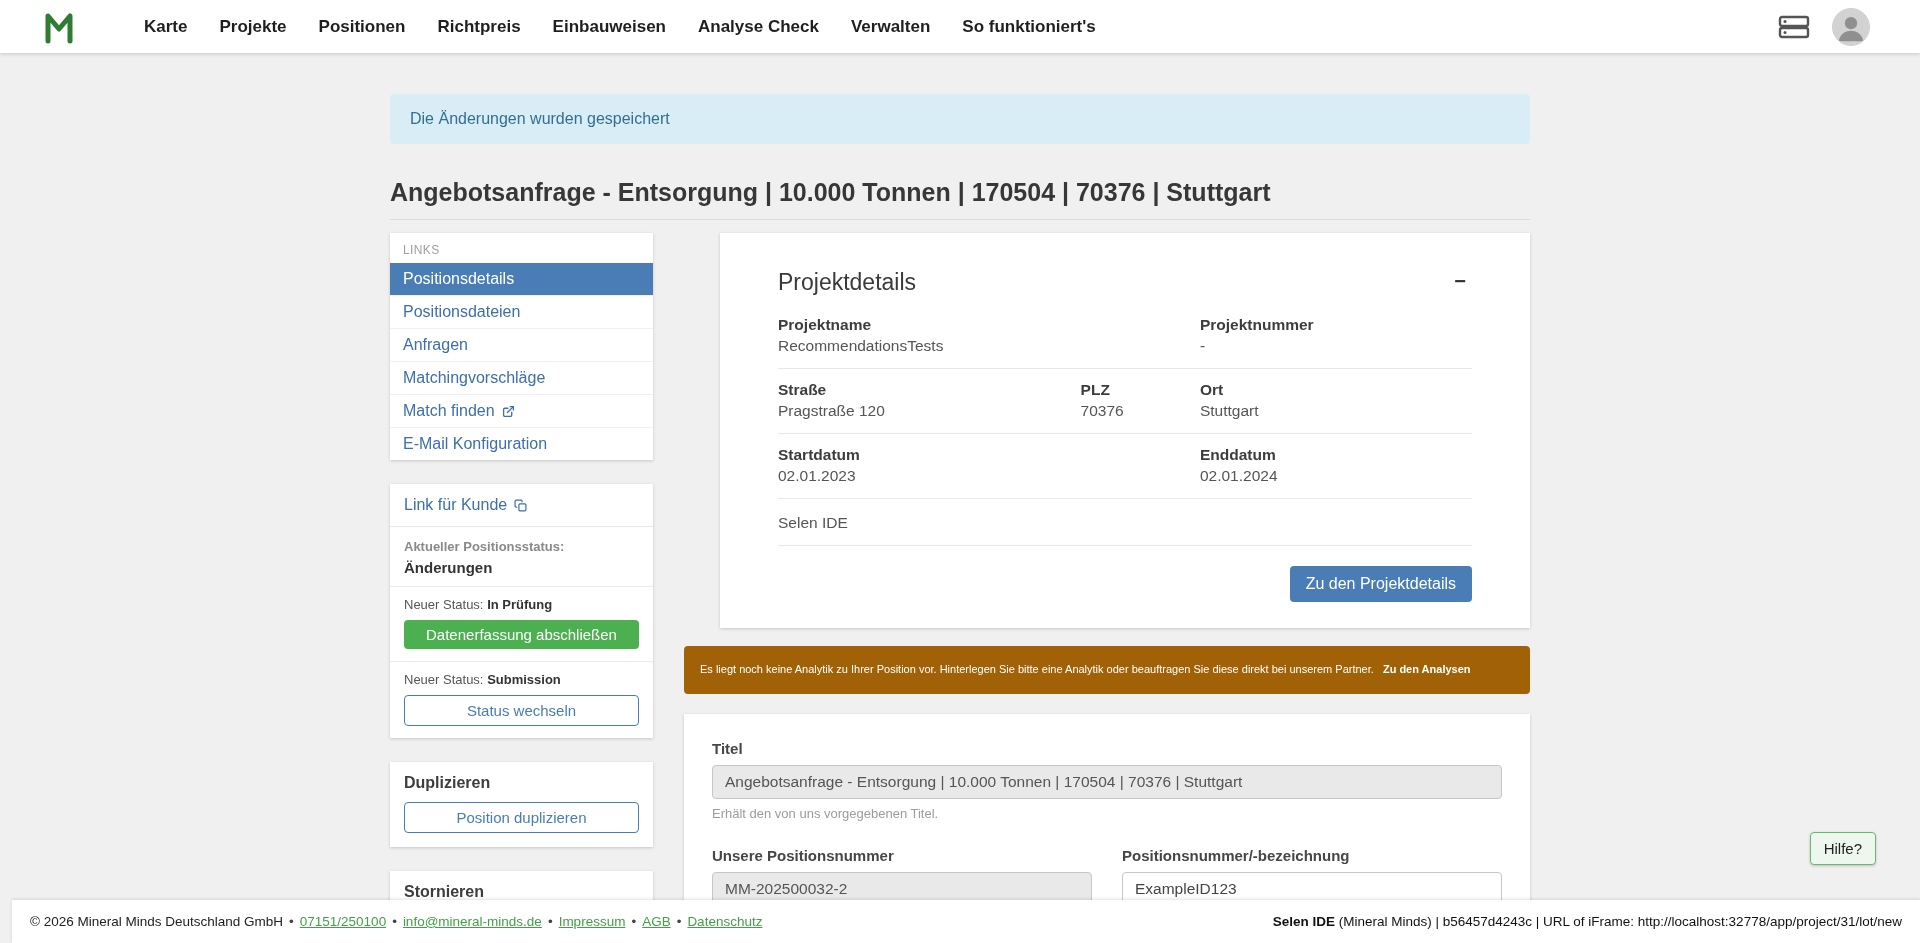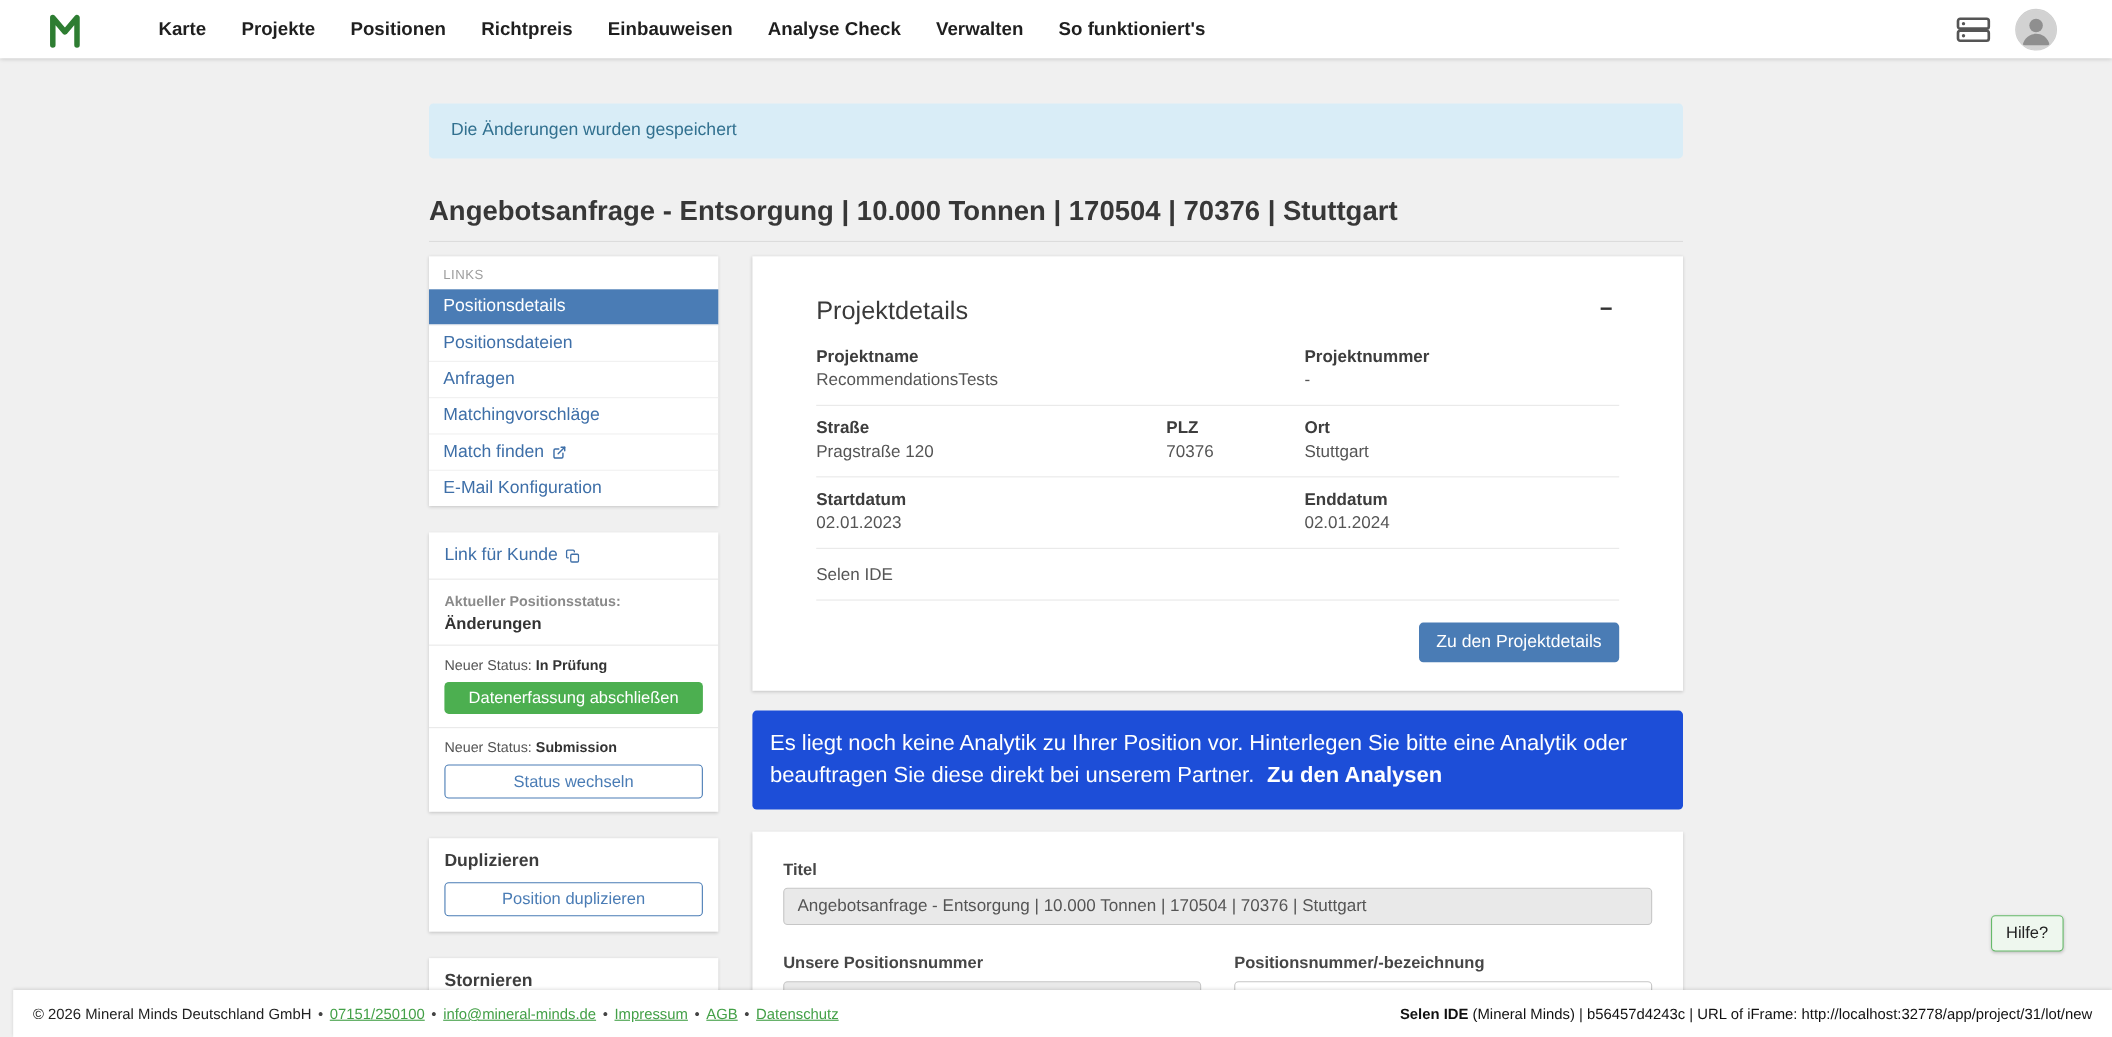--- a/index.html
+++ b/index.html
@@ -86,21 +86,21 @@
     background: #fff; color: #4a7cb5; border: 1px solid #4a7cb5;
   }
   .btn-outline-red {
     width: 100%; padding: 6px 8px; font-size: 15px;
     background: #fff; color: #d9534f; border: 1px solid #d9534f;
   }
   .sc-simple { padding: 12px 14px 14px 14px; }
   .sc-header { font-weight: 700; font-size: 16px; color: #3d3d3d; margin-bottom: 10px; }
 
   
-  .project-card { padding: 36px 58px 26px 58px; }
+  .project-card { padding: 36px 58px 26px 58px; margin-left: 36px; }
   .pd-head { display: flex; align-items: flex-start; }
   .pd-title { font-size: 23px; color: #3a3a3a; font-weight: 400; }
   .collapse-btn {
     margin-left: auto; font-size: 20px; font-weight: 700; color: #333;
     background: none; border: none; cursor: pointer; line-height: 1; padding: 2px 6px;
   }
   .pd-rows { margin-top: 16px; }
   .pd-row {
     display: grid; grid-template-columns: 43.6% 17.2% 1fr;
     padding: 12px 0 13px 0; border-bottom: 1px solid #e8e8e8;
@@ -112,22 +112,22 @@
   .pd-label { font-weight: 700; font-size: 15.5px; color: #3d3d3d; }
   .pd-value { margin-top: 3px; font-size: 15.5px; color: #555; }
   .pd-actions { display: flex; justify-content: flex-end; padding-top: 20px; }
   .btn-blue-solid {
     background: #4a7cb5; color: #fff; border: none;
     padding: 9px 16px; font-size: 16px;
   }
 
   
   .banner {
-    margin-top: 18px; background: #1d4ed8; color: #fff; border-radius: 4px;
-    padding: 16px; font-size: 20px; line-height: 1.45;
+    margin-top: 18px; background: #a16207; color: #fff; border-radius: 4px;
+    padding: 16px; font-size: 11px; line-height: 1.45;
   }
   .banner-link { color: #fff; font-weight: 700; margin-left: 6px; cursor: pointer; }
 
   
   .form-card { margin-top: 20px; padding: 26px 28px 60px 28px; }
   .f-label { font-weight: 700; font-size: 15px; color: #464646; margin-bottom: 8px; }
   .f-input {
     width: 100%; height: 34px; border: 1px solid #c6c6c6; border-radius: 4px;
     padding: 0 12px; font-size: 15.5px; color: #444; background: #fff;
     font-family: inherit;
@@ -340,20 +340,21 @@
       </div>
 
       <div class="banner">
         <span>Es liegt noch keine Analytik zu Ihrer Position vor. Hinterlegen Sie bitte eine Analytik oder beauftragen Sie diese direkt bei unserem Partner.</span>
         <a class="banner-link">Zu den Analysen</a>
       </div>
 
       <div class="card form-card">
         <div class="f-label">Titel</div>
         <input class="f-input" disabled="" value="Angebotsanfrage - Entsorgung | 10.000 Tonnen | 170504 | 70376 | Stuttgart" style="">
+        <div class="f-help">Erhält den von uns vorgegebenen Titel.</div>
 
         <div class="f-grid">
           <div>
             <div class="f-label">Unsere Positionsnummer</div>
             <input class="f-input" disabled="" value="MM-202500032-2" style="">
             
           </div>
           <div>
             <div class="f-label">Positionsnummer/-bezeichnung</div>
             <input class="f-input" value="ExampleID123" style="">

